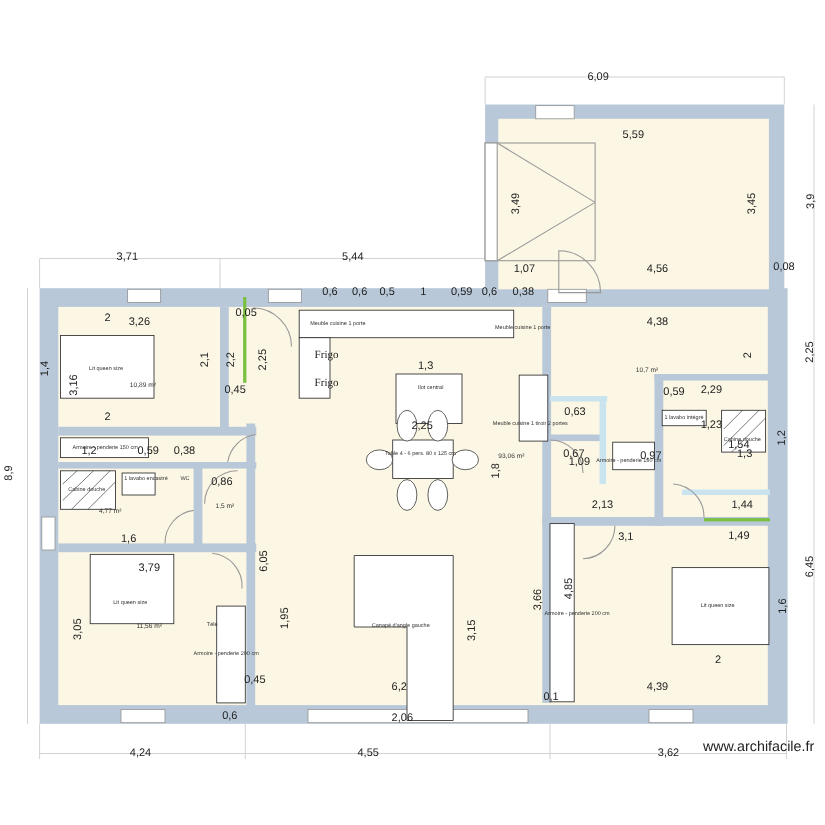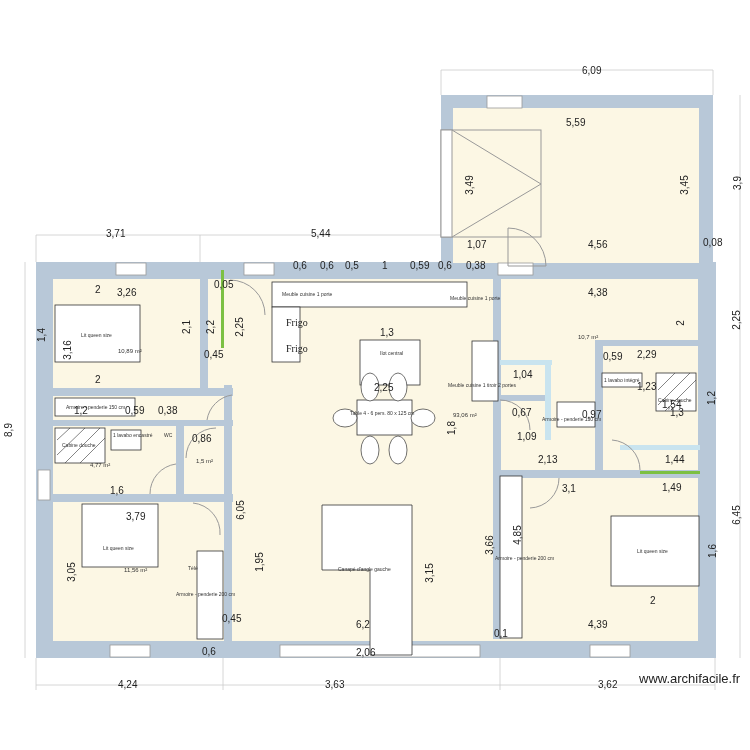--- a/index.html
+++ b/index.html
@@ -123,23 +123,23 @@
     <line x1="65" y1="463" x2="100" y2="428"></line>
     <line x1="80" y1="463" x2="105" y2="438"></line>
     <line x1="658" y1="390" x2="675" y2="373"></line>
     <line x1="658" y1="405" x2="690" y2="373"></line>
     <line x1="665" y1="411" x2="696" y2="380"></line>
   </g>
 </svg>
 
 <div class="dim" style="left:106px;top:229px">3,71</div>
 <div class="dim" style="left:311px;top:229px">5,44</div>
-<div class="dim" style="left:582px;top:66px">6,09</div>
+<div class="dim" style="left:534px;top:66px">6,09</div>
 <div class="dim" style="left:118px;top:680px">4,24</div>
-<div class="dim" style="left:325px;top:680px">3,63</div>
+<div class="dim" style="left:325px;top:680px">4,55</div>
 <div class="dim" style="left:598px;top:680px">3,62</div>
 <div class="dim v" style="left:2px;top:425px">8,9</div>
 <div class="dim v" style="left:731px;top:178px">3,9</div>
 <div class="dim v" style="left:727px;top:315px">2,25</div>
 <div class="dim v" style="left:727px;top:510px">6,45</div>
 
 <div class="dim" style="left:566px;top:118px">5,59</div>
 <div class="dim v" style="left:675px;top:180px">3,45</div>
 <div class="dim" style="left:588px;top:240px">4,56</div>
 <div class="dim" style="left:467px;top:240px">1,07</div>
@@ -210,23 +210,23 @@
 <div class="dim" style="left:603px;top:352px">0,59</div>
 <div class="dim" style="left:637px;top:350px">2,29</div>
 <div class="dim v" style="left:705px;top:393px">1,2</div>
 <div class="lbl" style="left:604px;top:378px">1 lavabo intégré</div>
 <div class="lbl" style="left:658px;top:398px">Cabine douche</div>
 <div class="dim" style="left:662px;top:400px">1,54</div>
 <div class="dim" style="left:670px;top:408px">1,3</div>
 <div class="dim" style="left:637px;top:382px">1,23</div>
 <div class="dim" style="left:665px;top:455px">1,44</div>
 
-<div class="dim" style="left:513px;top:370px">1,04</div>
+<div class="dim" style="left:513px;top:370px">0,63</div>
 <div class="dim" style="left:512px;top:408px">0,67</div>
-<div class="dim" style="left:517px;top:432px">1,09</div>
+<div class="dim" style="left:517px;top:416px">1,09</div>
 <div class="dim" style="left:538px;top:455px">2,13</div>
 <div class="dim" style="left:582px;top:410px">0,97</div>
 <div class="lbl" style="left:542px;top:417px">Armoire - penderie 150 cm</div>
 <div class="lbl" style="left:448px;top:383px">Meuble cuisine 1 tiroir 2 portes</div>
 
 <div class="dim" style="left:562px;top:484px">3,1</div>
 <div class="dim" style="left:588px;top:620px">4,39</div>
 <div class="dim v" style="left:706px;top:546px">1,6</div>
 <div class="dim" style="left:650px;top:596px">2</div>
 <div class="dim" style="left:494px;top:629px">0,1</div>

